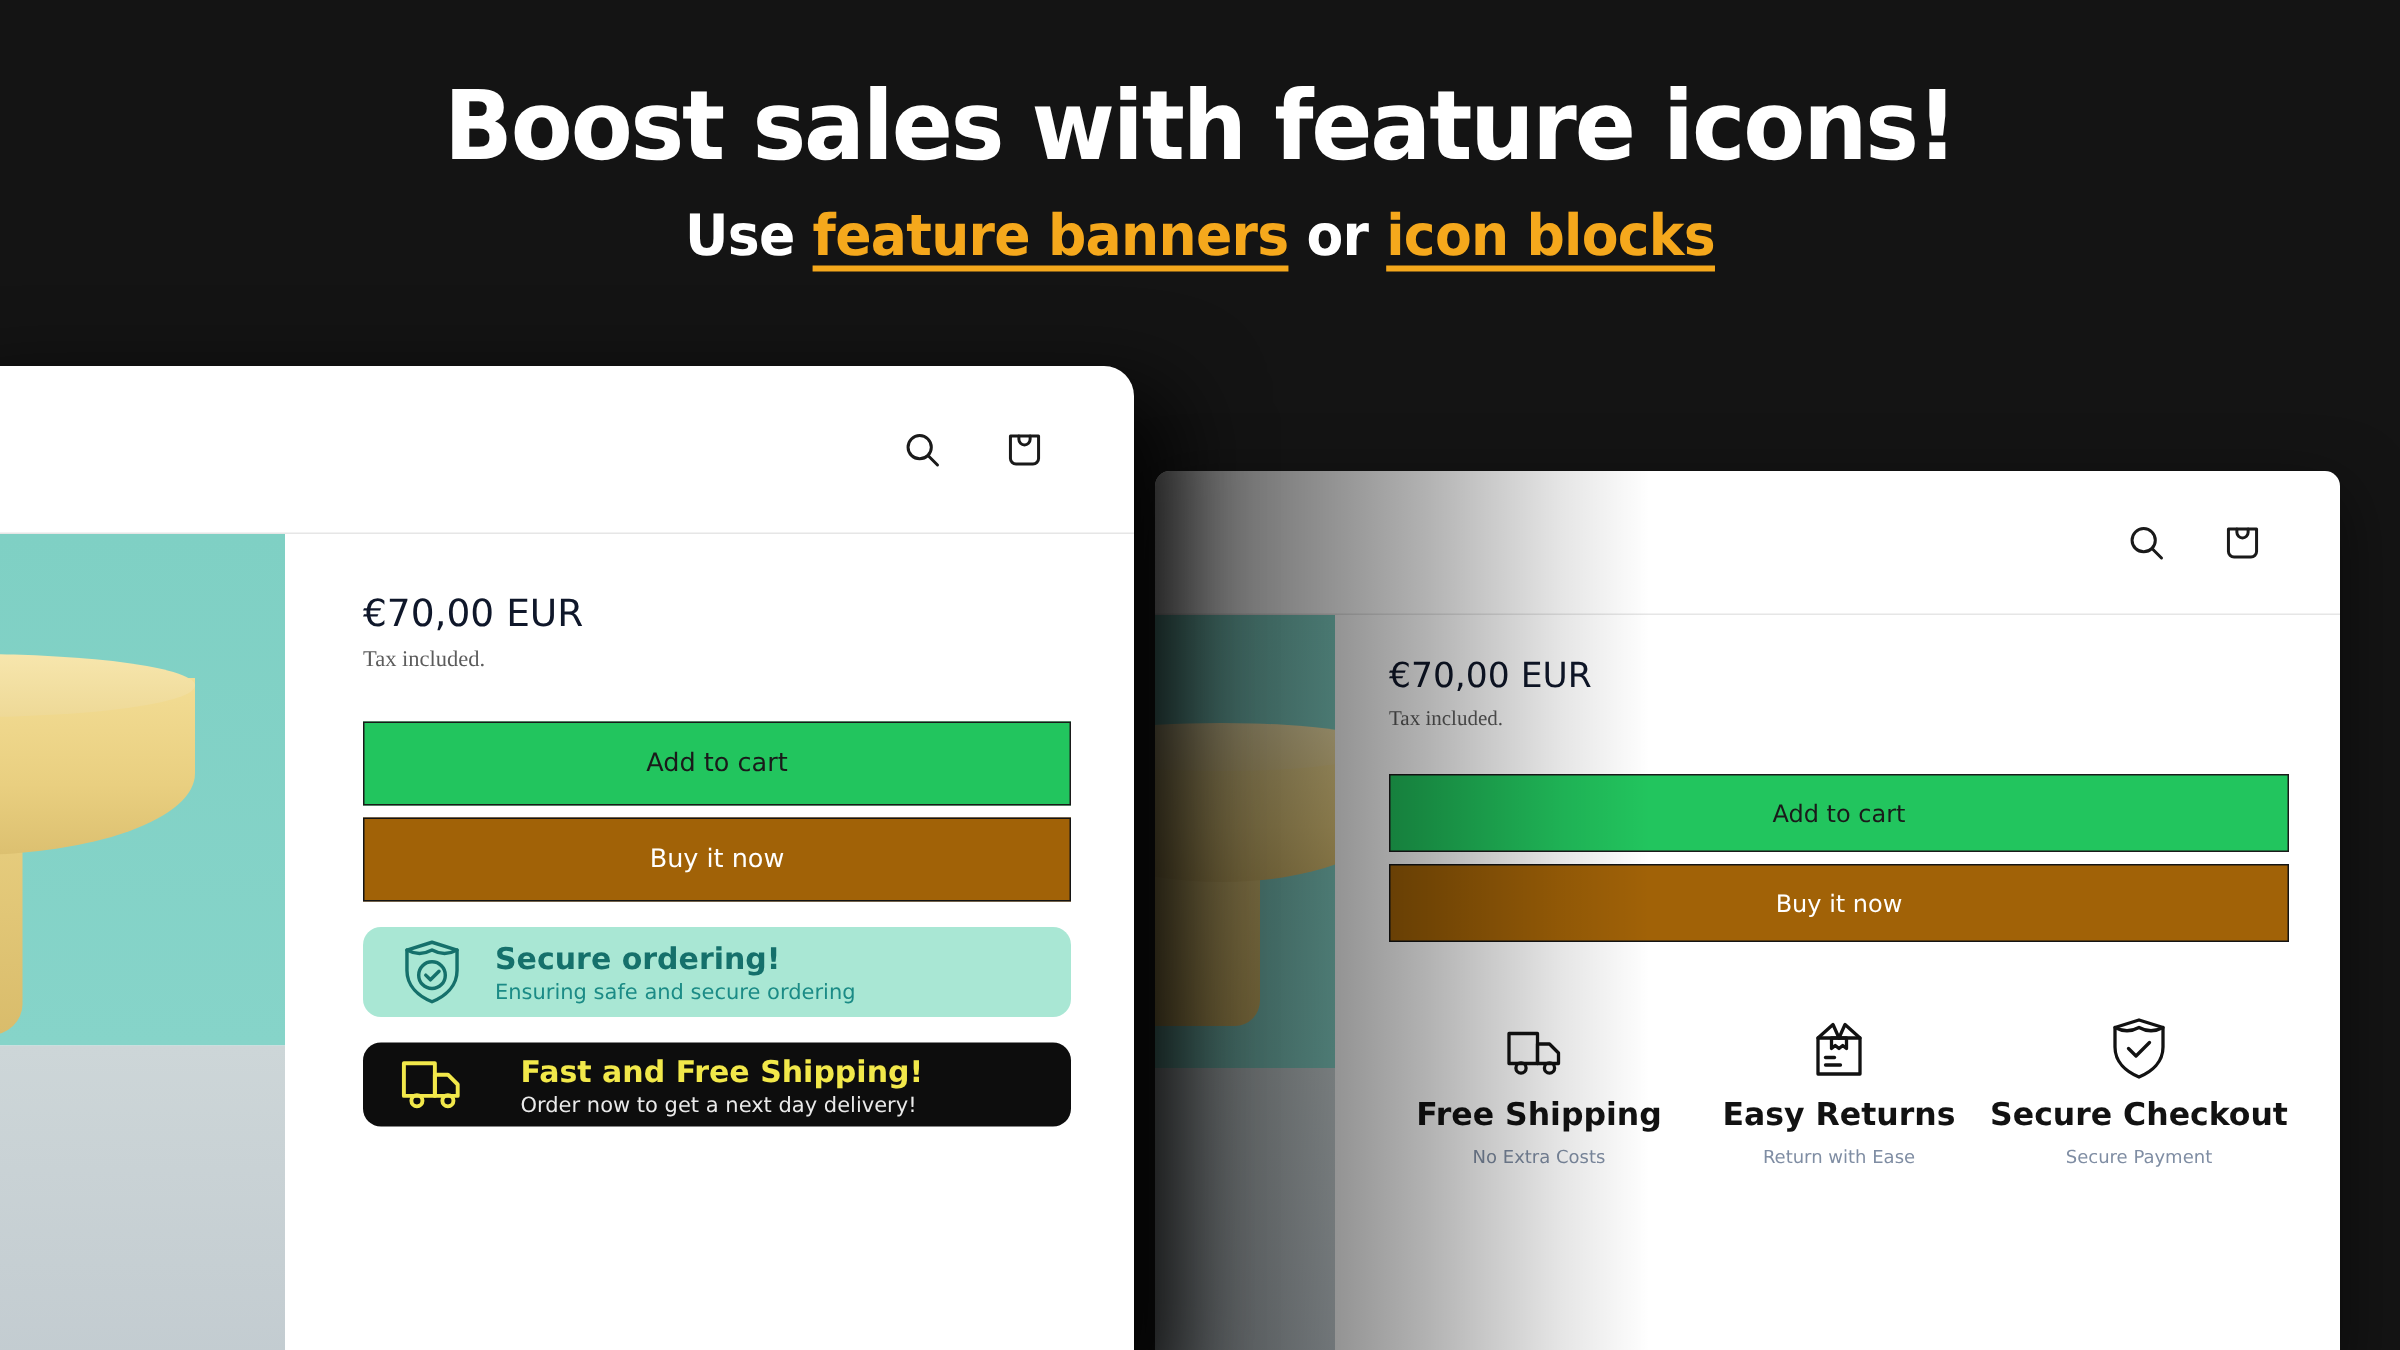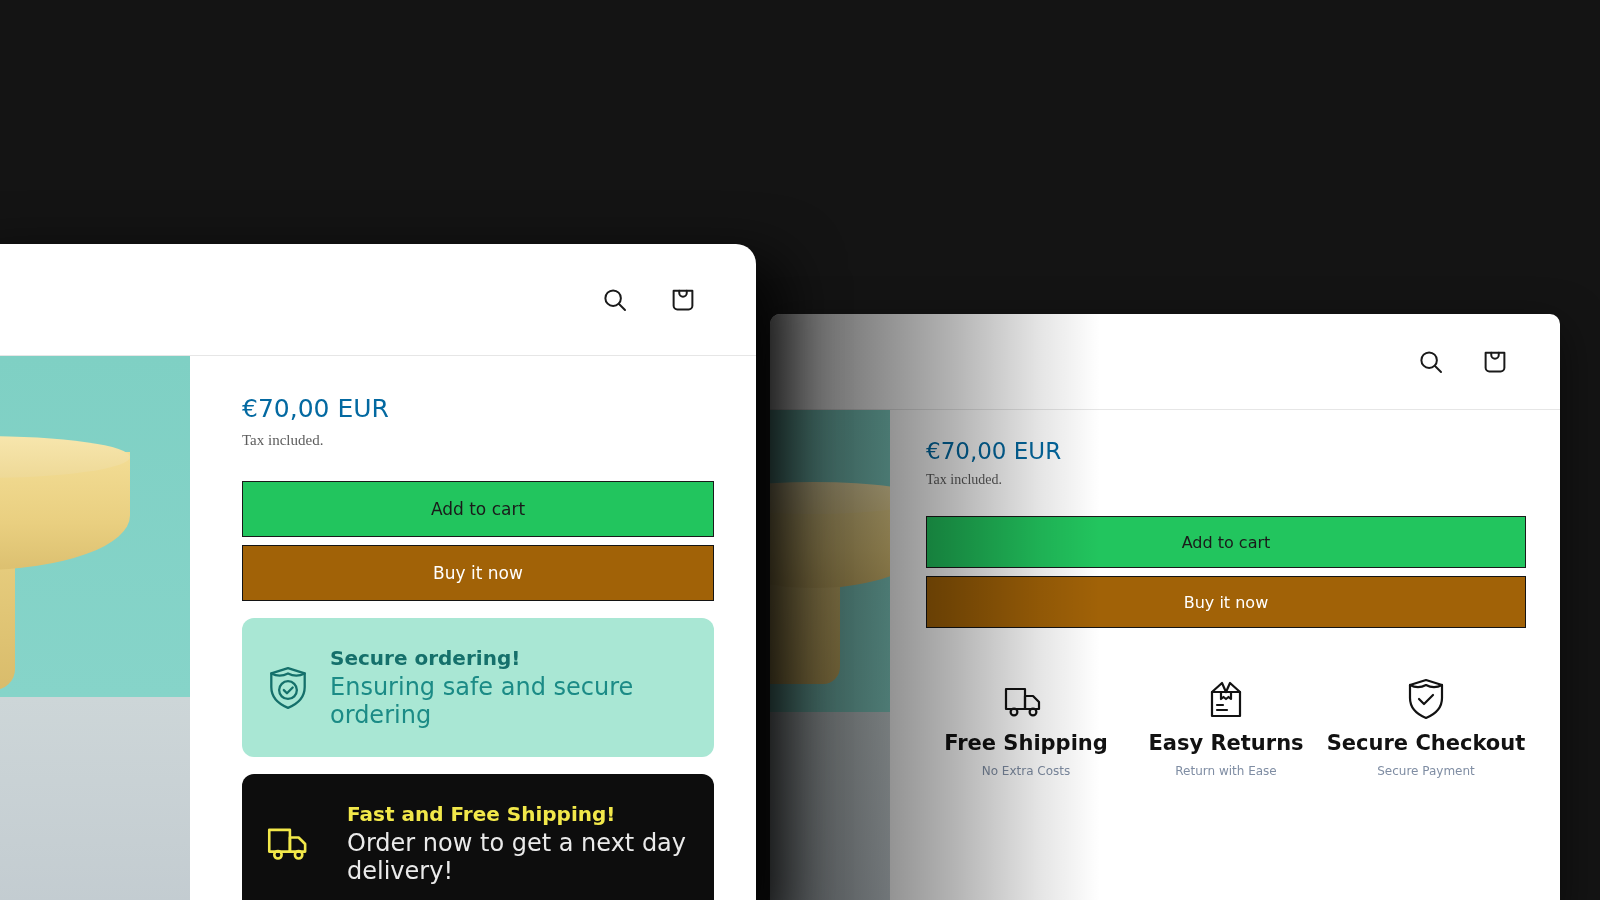--- a/index.html
+++ b/index.html
@@ -45,21 +45,21 @@
   .prod-img .table { position: absolute; left: 0; bottom: 0; right: 0; height: 40%;
                      background: linear-gradient(180deg,#cdd6d8 0%, #c2cbd0 100%); }
   .prod-img .bowl  { position: absolute; border-radius: 0 0 50% 50% / 0 0 46% 46%;
                      background: linear-gradient(180deg,#f3dd95 0%, #e9cf80 60%, #dcc070 100%); }
   .prod-img .bowl-top { position: absolute; border-radius: 50%;
                      background: linear-gradient(180deg,#f7e6ad 0%, #eed997 100%); }
   .prod-img .stem  { position: absolute; border-radius: 0 0 16% 16%;
                      background: linear-gradient(180deg,#e6cc7d 0%, #d9bc6b 100%); }
 
   .details { flex: 1; }
-  .price   { color: #0369a1; font-family: "DejaVu Sans", sans-serif; }
+  .price   { color: #0f172a; font-family: "DejaVu Sans", sans-serif; }
   .tax     { color: #5c5c5c; font-family: Liberation Serif, serif; }
   .btn     { display: flex; align-items: center; justify-content: center;
              font-family: "DejaVu Sans", sans-serif; cursor: pointer; }
   .btn-outline { background: #22c55e; border: 1px solid #1a1a1a; color: #1a1a1a; }
   .btn-solid   { background: #a16207; border: 1px solid #141414; color: #ffffff; }
 
   
   #front-card { left: -60px; top: 244px; width: 816px; height: 680px;
                 border-radius: 20px; z-index: 40;
                 box-shadow: 26px 18px 60px rgba(0,0,0,0.85); }
@@ -71,25 +71,25 @@
   #front-card .prod-img .stem      { left: -60px; top: 206px; width: 135px; height: 128px; }
   #front-card .details { padding: 38px 42px 0 52px; }
   #front-card .price { font-size: 25px; }
   #front-card .tax   { font-size: 15px; margin-top: 9px; }
   #front-card .btn   { height: 56px; font-size: 17px; }
   #front-card .btn-outline { margin-top: 32px; }
   #front-card .btn-solid   { margin-top: 8px; }
 
   
   .banner { display: flex; align-items: center; gap: 20px;
-            border-radius: 12px; padding: 28px 24px; margin-top: 17px; }
+            border-radius: 12px; padding: 6px 24px; margin-top: 17px; }
   .banner-ico { flex: none; display: flex; align-items: center; justify-content: center; }
   .banner-txt { display: flex; flex-direction: column; gap: 3px; }
   .banner-title { font-family: "DejaVu Sans", sans-serif; font-size: 20px; font-weight: 700; }
-  .banner-sub   { font-family: "DejaVu Sans", sans-serif; font-size: 24px; }
+  .banner-sub   { font-family: "DejaVu Sans", sans-serif; font-size: 14px; }
   .banner.mint  { background: #a9e7d4; }
   .banner.mint .banner-title { color: #15706b; }
   .banner.mint .banner-sub   { color: #1b8b86; }
   .banner.dark  { background: #0d0d0d; gap: 31px; }
   .banner.dark .banner-title { color: #f2e84a; }
   .banner.dark .banner-sub   { color: #eaeaea; }
 
   
   #back-card { left: 770px; top: 314px; width: 790px; height: 600px;
                border-radius: 10px; z-index: 20;
@@ -126,20 +126,24 @@
                     rgba(0,0,0,0.50) 24%,
                     rgba(0,0,0,0.30) 55%,
                     rgba(0,0,0,0.10) 82%,
                     rgba(0,0,0,0.00) 100%); }
 </style>
 </head>
 <body>
 
 <div id="stage">
 
+  <div class="promo">
+    <div class="promo-title">Boost sales with feature icons!</div>
+    <div class="promo-sub"><span>Use </span><span class="hl">feature banners</span><span> or </span><span class="hl">icon blocks</span></div>
+  </div>
 
   <div class="card" id="back-card">
 
     <div class="card-header">
       <span class="hdr-icon">
         <svg width="30" height="30" viewBox="0 0 24 24" fill="none" stroke="#1a1a1a" stroke-width="1.6">
           <circle cx="10.5" cy="10.5" r="6.2"></circle>
             <line x1="15.2" y1="15.2" x2="20" y2="20" stroke-linecap="round"></line>
         </svg>
       </span>

